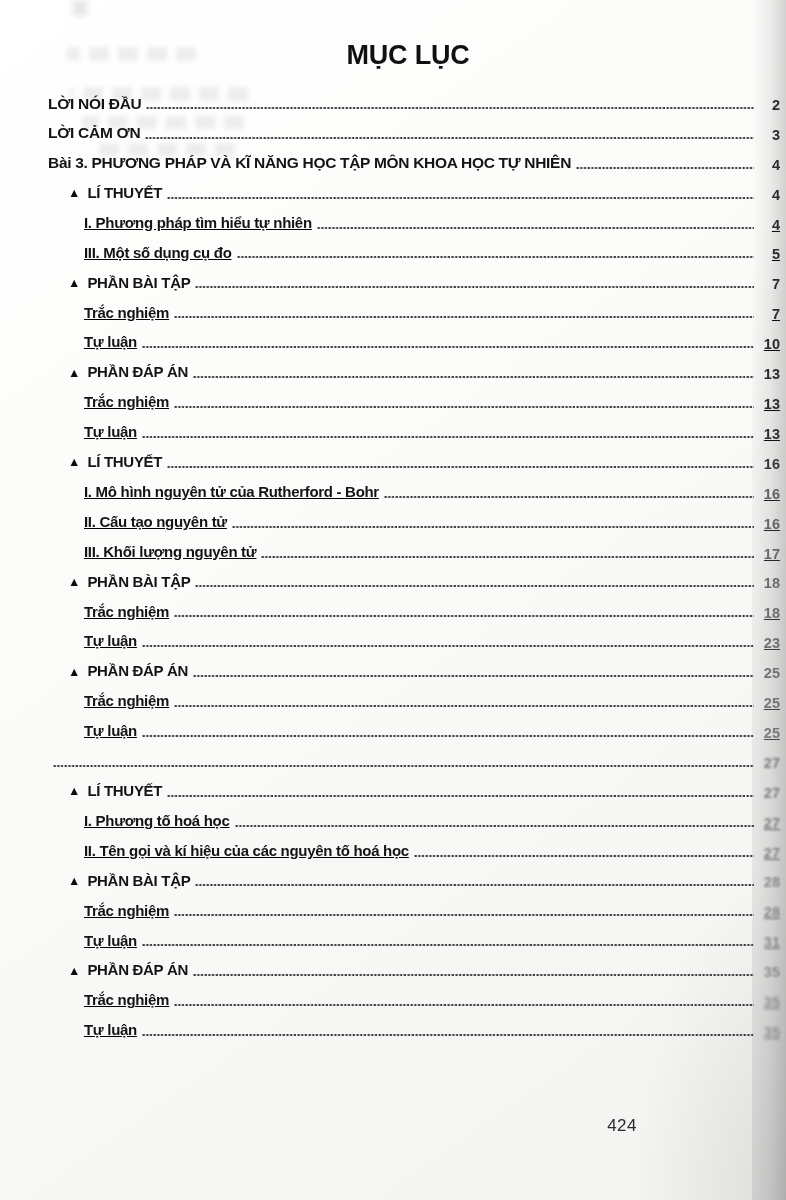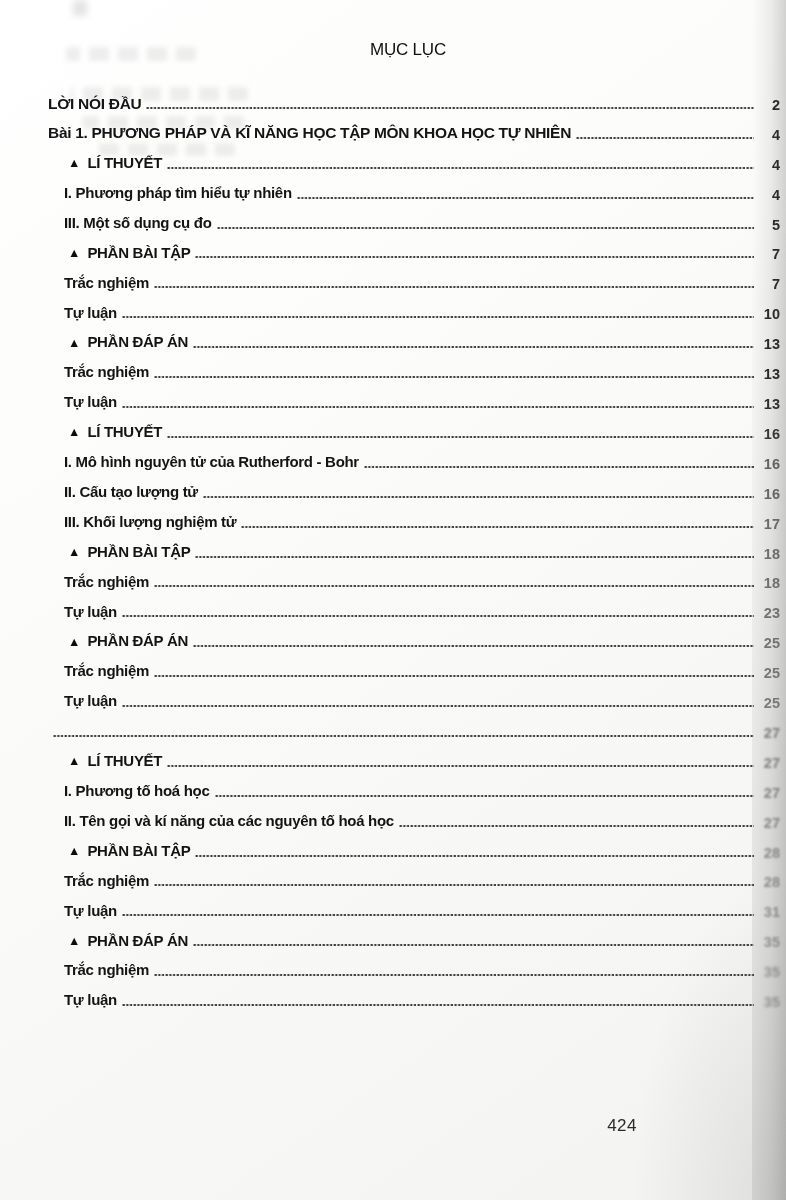--- a/index.html
+++ b/index.html
@@ -31,29 +31,29 @@
   .ghost3 { top: 116px; left: 82px; width: 162px; height: 13px; }
   .ghost4 { top: 143px; left: 93px; width: 142px; height: 13px; }
   .mark-top {
     position: absolute; top: 0px; left: 73px; width: 14px; height: 16px;
     background: rgba(150,150,150,0.25); filter: blur(3px);
   }
 
   .title {
     position: absolute; top: 40px; left: 48px; right: 18px;
     margin: 0; text-align: center;
-    font-size: 17px; font-weight: 400; letter-spacing: -0.2px;
+    font-size: 27px; font-weight: 700; letter-spacing: -0.2px;
     color: #101010;
   }
 
   .toc { position: absolute; top: 84px; left: 48px; right: 6px; }
 
   .row { height: 29.92px; display: flex; align-items: flex-end; }
   .row.lvl1 { margin-left: 20px; }
-  .row.lvl2 { margin-left: 16px; }
+  .row.lvl2 { margin-left: 36px; text-decoration: underline; }
 
   .tri {
     font-size: 12.5px; line-height: 1; color: #0d0d0d;
     margin-right: 7px; padding-bottom: 4px;
   }
   .lbl {
     font-weight: 700; font-size: 15px; line-height: 1.25;
     letter-spacing: -0.3px; color: #141414;
     white-space: nowrap; padding-bottom: 1px;
   }
@@ -107,21 +107,27 @@
 
   <div class="toc" id="toc">
       <div class="row lvl0">
 
       <span class="lbl">LỜI NÓI ĐẦU</span>
       <span class="dots" style="filter: blur(0px);"></span>
       <span class="pg" style="opacity: 1; filter: blur(0px);">2</span>
     </div>
       <div class="row lvl0">
 
-      <span class="lbl">Bài 1. PHƯƠNG PHÁP VÀ KĨ NĂNG HỌC TẬP MÔN KHOA HỌC TỰ NHIÊN</span>
+      <span class="lbl">LỜI CẢM ƠN</span>
+      <span class="dots" style="filter: blur(0px);"></span>
+      <span class="pg" style="opacity: 1; filter: blur(0px);">3</span>
+    </div>
+      <div class="row lvl0">
+
+      <span class="lbl">Bài 3. PHƯƠNG PHÁP VÀ KĨ NĂNG HỌC TẬP MÔN KHOA HỌC TỰ NHIÊN</span>
       <span class="dots" style="filter: blur(0px);"></span>
       <span class="pg" style="opacity: 1; filter: blur(0px);">4</span>
     </div>
       <div class="row lvl1">
       <span class="tri">▲</span>
       <span class="lbl">LÍ THUYẾT</span>
       <span class="dots" style="filter: blur(0px);"></span>
       <span class="pg" style="opacity: 1; filter: blur(0px);">4</span>
     </div>
       <div class="row lvl2">
@@ -179,27 +185,27 @@
       <span class="pg" style="opacity: 0.931818; filter: blur(0.19px);">16</span>
     </div>
       <div class="row lvl2">
 
       <span class="lbl">I. Mô hình nguyên tử của Rutherford - Bohr</span>
       <span class="dots" style="filter: blur(0.13px);"></span>
       <span class="pg" style="opacity: 0.909091; filter: blur(0.25px); color: rgb(85, 85, 85);">16</span>
     </div>
       <div class="row lvl2">
 
-      <span class="lbl">II. Cấu tạo lượng tử</span>
+      <span class="lbl">II. Cấu tạo nguyên tử</span>
       <span class="dots" style="filter: blur(0.16px);"></span>
       <span class="pg" style="opacity: 0.886364; filter: blur(0.32px); color: rgb(85, 85, 85);">16</span>
     </div>
       <div class="row lvl2">
 
-      <span class="lbl">III. Khối lượng nghiệm tử</span>
+      <span class="lbl">III. Khối lượng nguyên tử</span>
       <span class="dots" style="filter: blur(0.19px);"></span>
       <span class="pg" style="opacity: 0.863636; filter: blur(0.38px); color: rgb(85, 85, 85);">17</span>
     </div>
       <div class="row lvl1">
       <span class="tri">▲</span>
       <span class="lbl">PHẦN BÀI TẬP</span>
       <span class="dots" style="filter: blur(0.22px);"></span>
       <span class="pg" style="opacity: 0.840909; filter: blur(0.45px); color: rgb(85, 85, 85);">18</span>
     </div>
       <div class="row lvl2">
@@ -244,21 +250,21 @@
       <span class="pg" style="opacity: 0.681818; filter: blur(0.89px); color: rgb(85, 85, 85);">27</span>
     </div>
       <div class="row lvl2">
 
       <span class="lbl">I. Phương tố hoá học</span>
       <span class="dots" style="filter: blur(0.48px);"></span>
       <span class="pg" style="opacity: 0.659091; filter: blur(0.95px); color: rgb(85, 85, 85);">27</span>
     </div>
       <div class="row lvl2">
 
-      <span class="lbl">II. Tên gọi và kí năng của các nguyên tố hoá học</span>
+      <span class="lbl">II. Tên gọi và kí hiệu của các nguyên tố hoá học</span>
       <span class="dots" style="filter: blur(0.51px);"></span>
       <span class="pg" style="opacity: 0.636364; filter: blur(1.02px); color: rgb(85, 85, 85);">27</span>
     </div>
       <div class="row lvl1">
       <span class="tri">▲</span>
       <span class="lbl">PHẦN BÀI TẬP</span>
       <span class="dots" style="filter: blur(0.54px);"></span>
       <span class="pg" style="opacity: 0.613636; filter: blur(1.08px); color: rgb(85, 85, 85);">28</span>
     </div>
       <div class="row lvl2">

